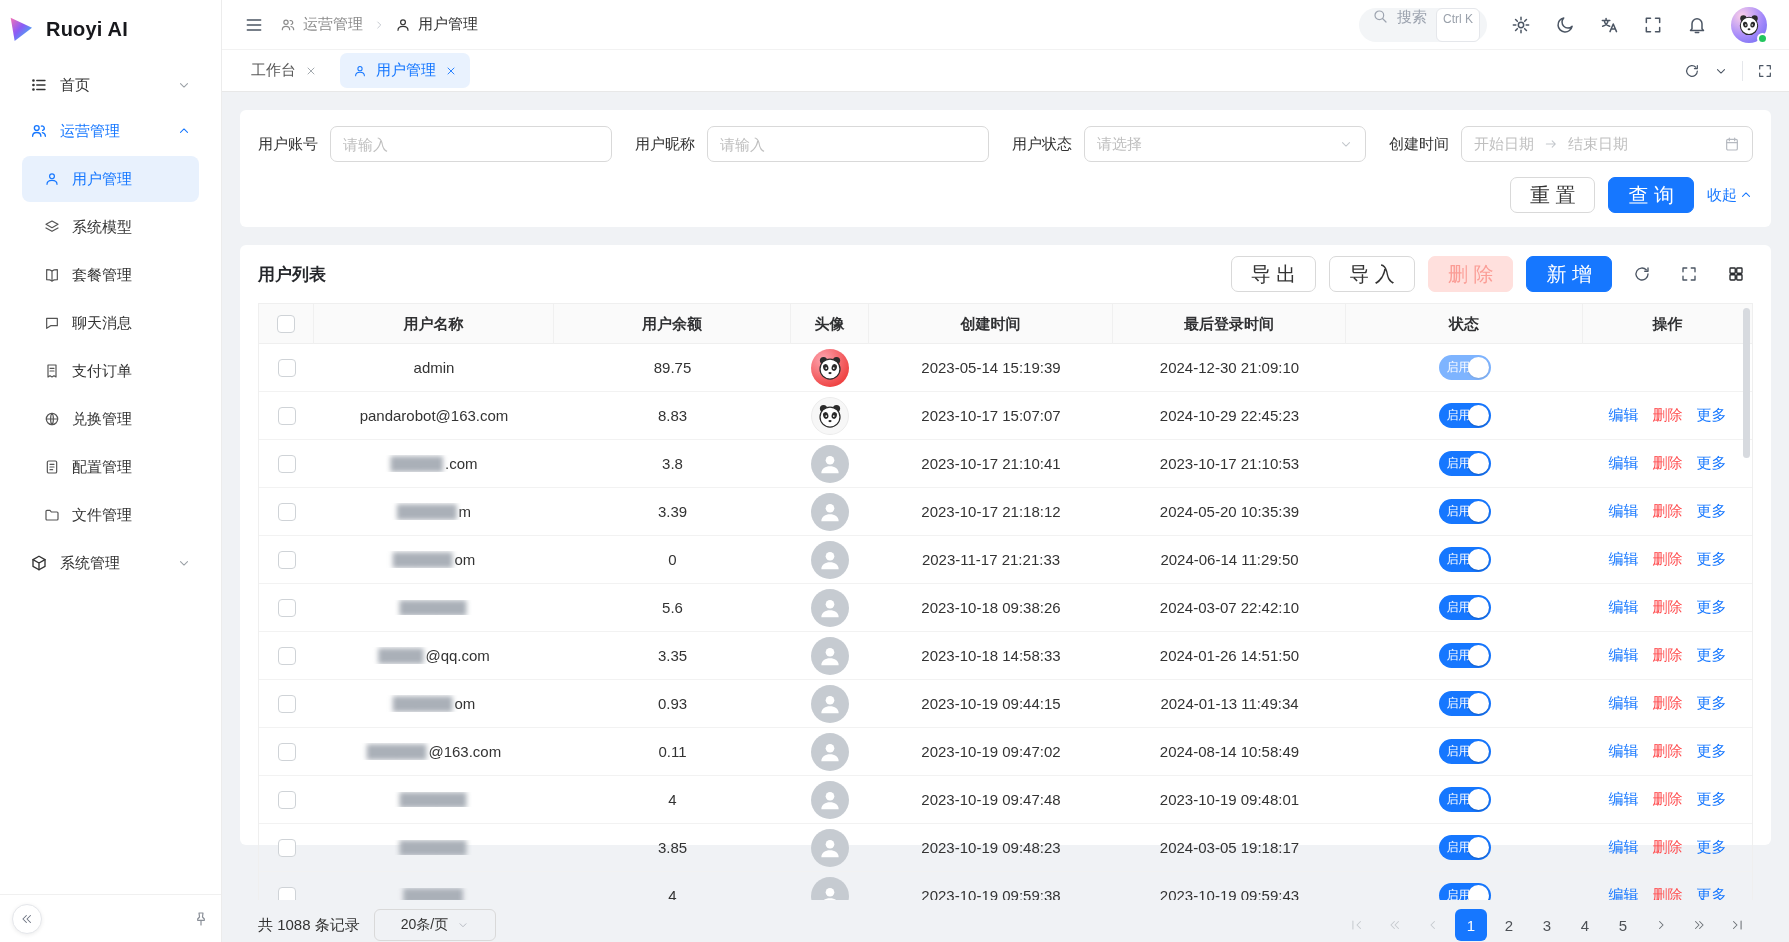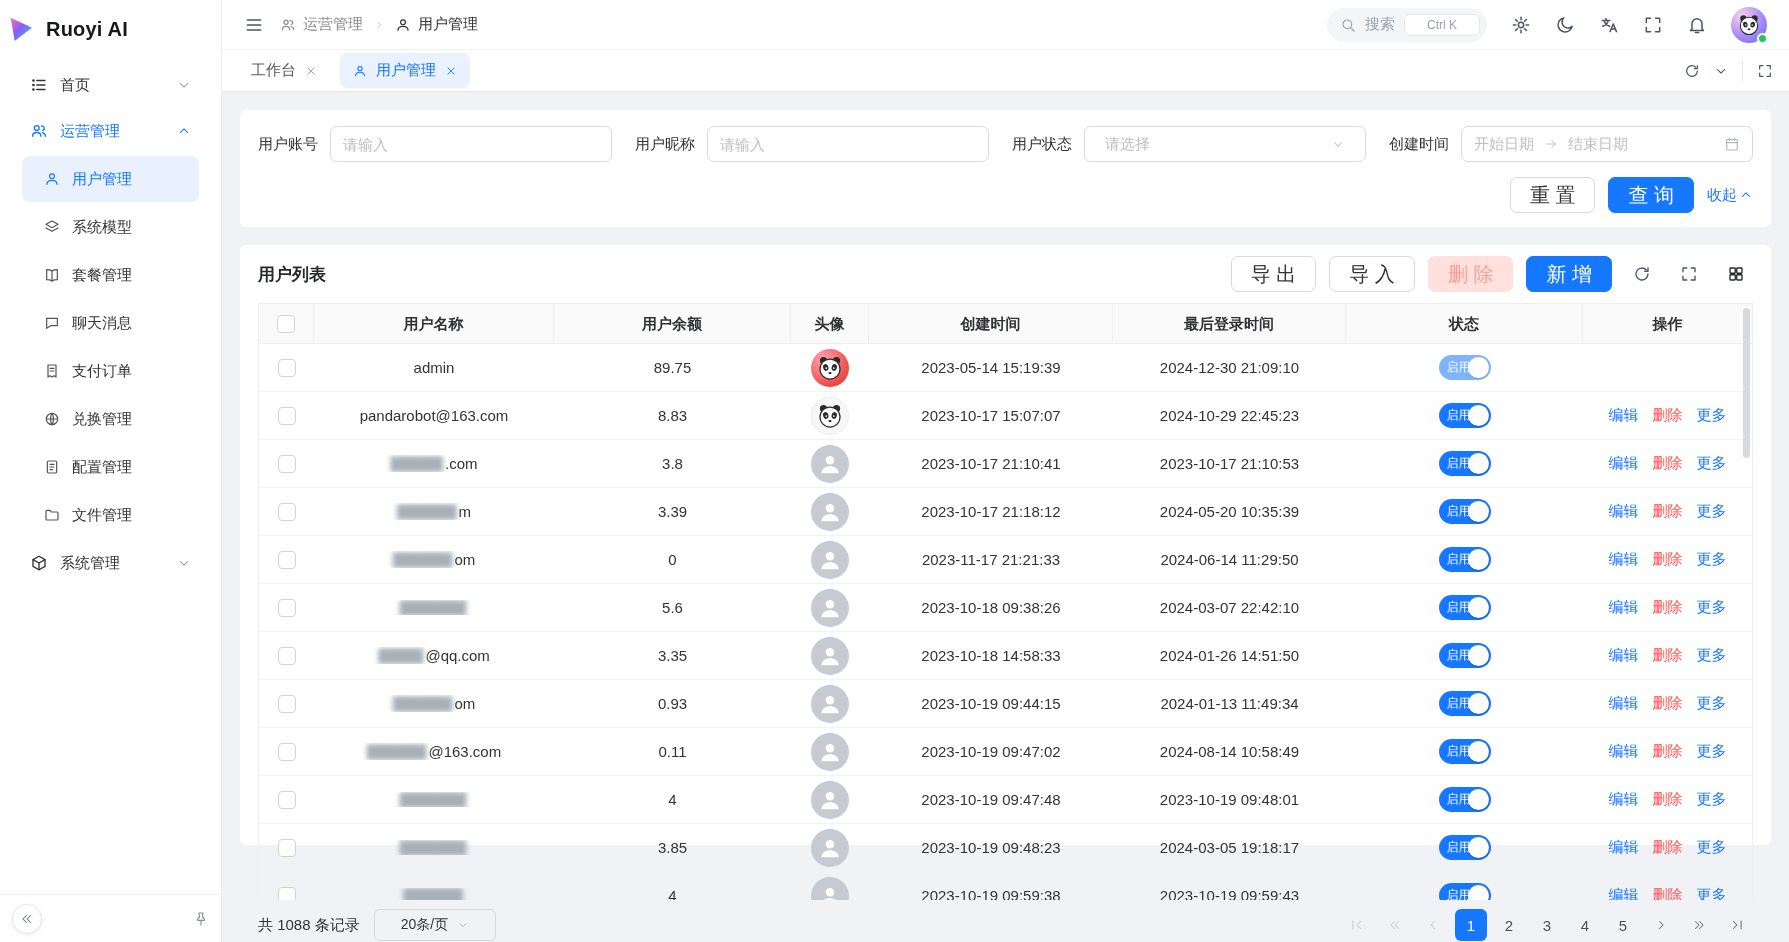--- a/index.html
+++ b/index.html
@@ -30,22 +30,22 @@
 
   
   .main{flex:1;display:flex;flex-direction:column;min-width:0}
   .topbar{height:50px;background:#fff;display:flex;align-items:center;gap:16px;padding:0 22px;border-bottom:1px solid #f2f2f2}
   .iconbtn{display:flex;align-items:center;justify-content:center;color:#4b5563;cursor:pointer}
   .breadcrumb{display:flex;align-items:center;gap:10px;color:#8c8c8c}
   .crumb{display:flex;align-items:center;gap:7px}
   .crumb.current{color:#333}
   .crumb-sep{color:#c0c4cc;display:flex}
   .topbar-right{margin-left:auto;display:flex;align-items:center;gap:24px}
-  .search-pill{display:flex;align-items:center;gap:9px;background:#f3f5f7;border-radius:18px;height:34px;padding:0 7px 0 13px;color:#9ca3af;cursor:pointer}
-  .kbd{background:#fff;border:1px solid #e5e7eb;border-radius:6px;font-size:12px;padding:3px 22px;color:#9aa1ab}
+  .search-pill{display:flex;gap:9px;background:#f3f5f7;border-radius:18px;height:34px;padding:0 7px 0 13px;color:#9ca3af;cursor:pointer}
+  .kbd{background:#fff;border:1px solid #e5e7eb;border-radius:6px;font-size:12px;padding:3px 6px;color:#9aa1ab}
   .avatar-sm{width:36px;height:36px;border-radius:50%;position:relative;background:radial-gradient(circle at 30% 25%,#fbcfe8,#a78bfa 55%,#6366f1);display:flex;align-items:center;justify-content:center;cursor:pointer}
   .avatar-sm .dot{position:absolute;right:-1px;bottom:-1px;width:11px;height:11px;border-radius:50%;background:#22c55e;border:2px solid #fff}
 
   .tabbar{height:42px;background:#fff;border-bottom:1px solid #e8e8e8;display:flex;align-items:center;gap:10px;padding:0 16px}
   .tab{display:flex;align-items:center;gap:9px;padding:8px 13px;border-radius:7px;color:#595959;cursor:pointer}
   .tab .tx{color:#9aa0a6}
   .tab.active{background:#e9f2fe;color:#1677ff}
   .tab.active .tx{color:#1677ff}
   .tabbar-right{margin-left:auto;display:flex;align-items:center;gap:14px;color:#595959}
   .tabbar-right .sep{width:1px;height:20px;background:#e5e7eb}
@@ -53,21 +53,21 @@
   
   .content{flex:1;padding:18px 18px 0;overflow:hidden}
   .card{background:#fff;border-radius:6px}
   .filter-card{padding:16px 18px 14px}
   .filter-row{display:flex;align-items:center;justify-content:space-between}
   .field{display:flex;align-items:center}
   .field>label{margin-right:12px;color:#333;white-space:nowrap}
   .inp,.sel,.drange{height:36px;border:1px solid #d9d9d9;border-radius:7px;background:#fff;font-size:15px}
   .inp{width:282px;padding:0 12px;color:#333;outline:none;font-family:Liberation Sans, sans-serif}
   .inp::placeholder{color:#bfbfbf}
-  .sel{width:282px;display:flex;align-items:center;justify-content:space-between;padding:0 20px;color:#bfbfbf;cursor:pointer}
+  .sel{width:282px;display:flex;align-items:center;justify-content:space-between;padding:0 12px;color:#bfbfbf;cursor:pointer}
   .sel .chev{color:#c3c7cc}
   .drange{width:292px;display:flex;align-items:center;gap:10px;padding:0 12px;color:#bfbfbf;cursor:pointer}
   .drange .cal{margin-left:auto;color:#b6bac1}
   .filter-actions{display:flex;justify-content:flex-end;align-items:center;gap:13px;margin-top:15px}
   .btn{height:36px;padding:0 19px;border-radius:7px;border:1px solid #d9d9d9;background:#fff;font-size:20px;color:#333;display:inline-flex;align-items:center;justify-content:center;cursor:pointer;font-family:inherit;white-space:nowrap}
   .btn.primary{background:#1677ff;border-color:#1677ff;color:#fff}
   .btn.danger-soft{background:#ffe0dd;border-color:#ffe0dd;color:#fb9d96;cursor:not-allowed}
   .collapse-link{color:#1677ff;display:inline-flex;align-items:center;gap:2px;cursor:pointer}
 
   

